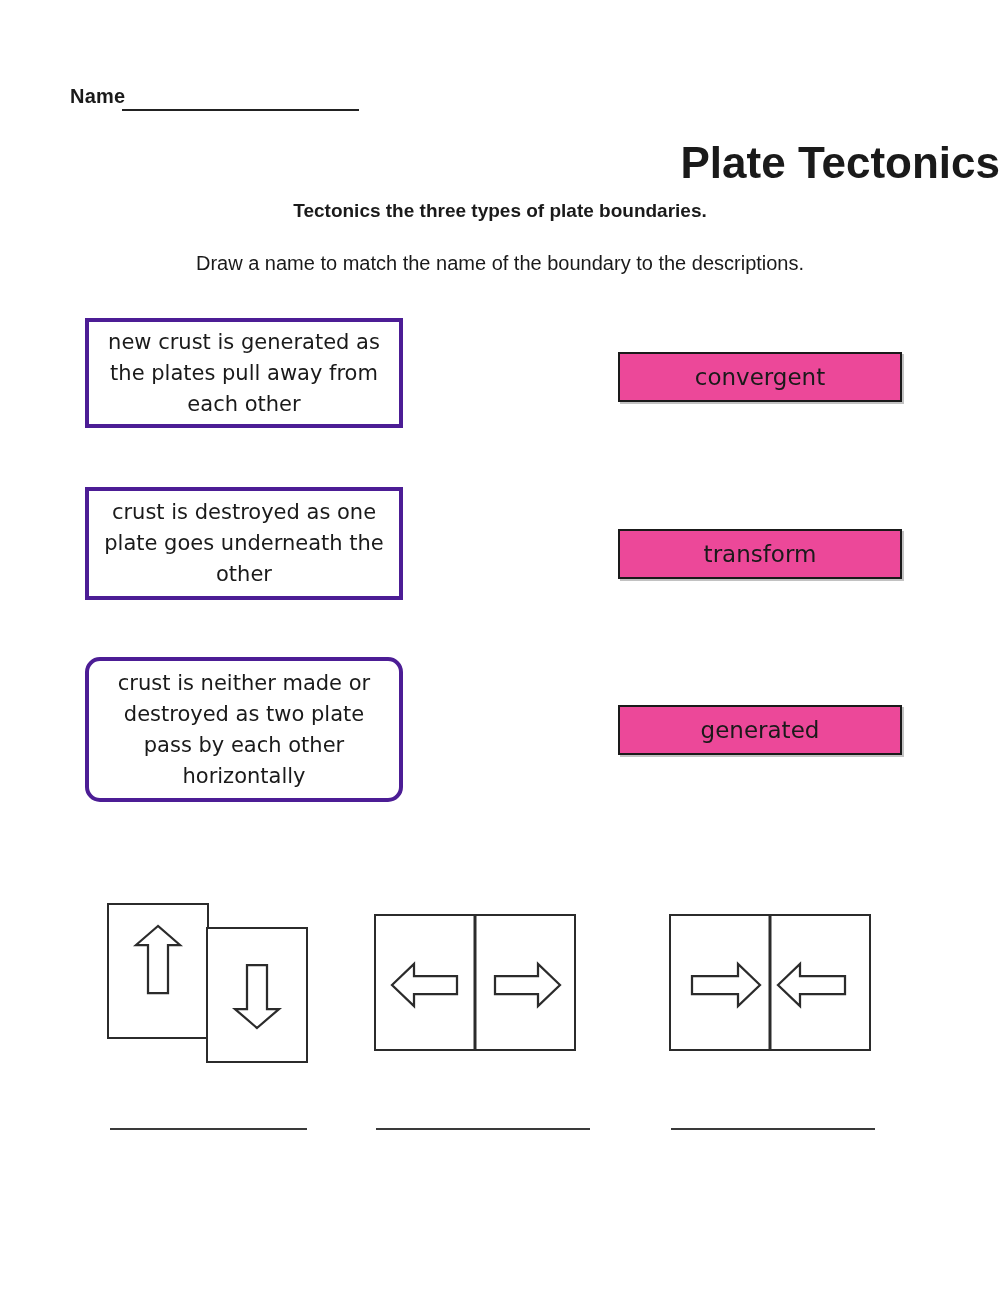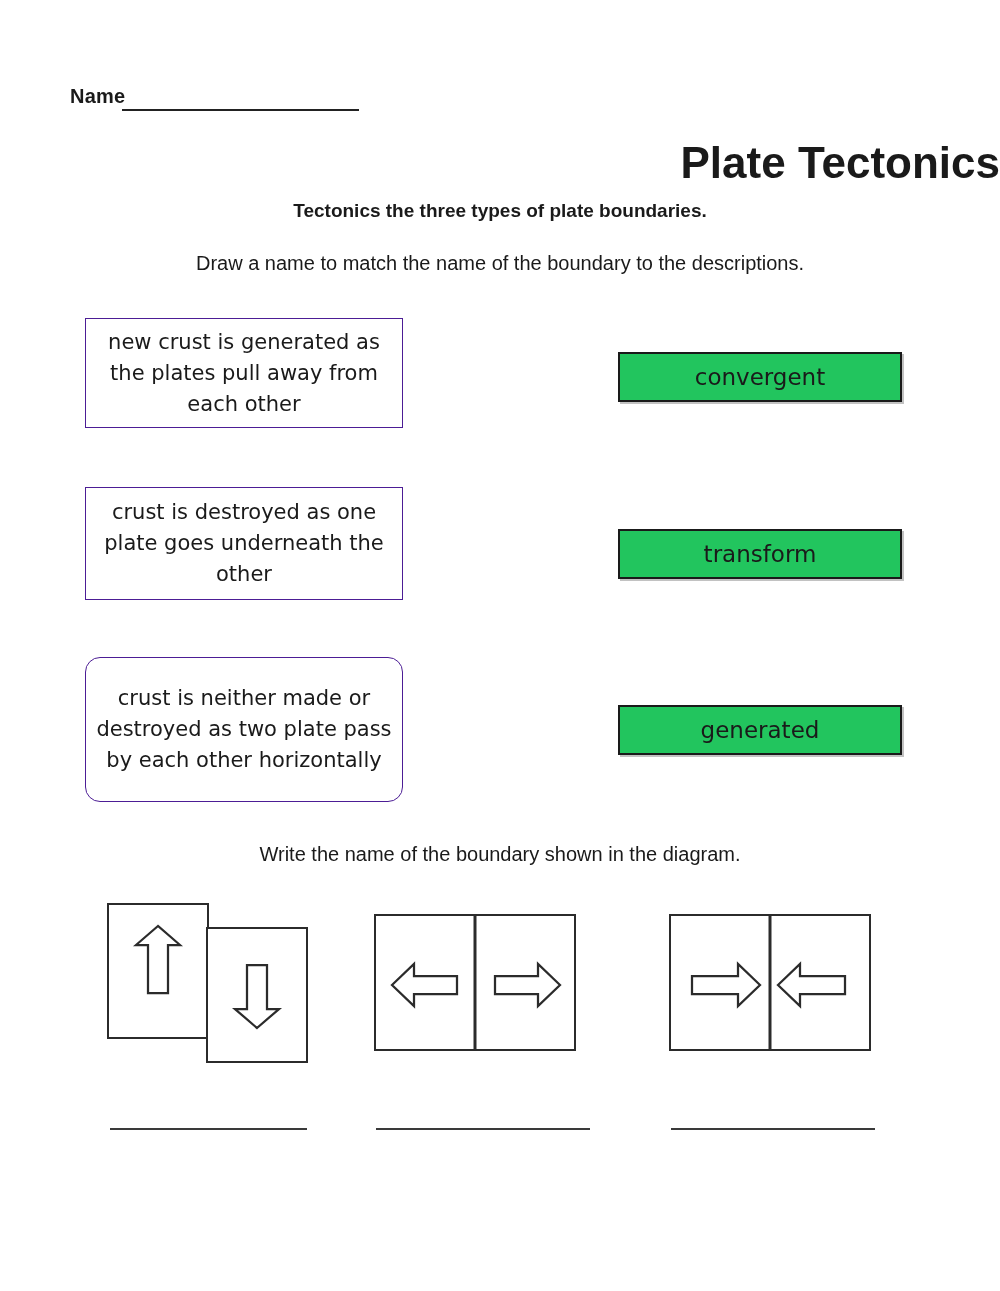--- a/index.html
+++ b/index.html
@@ -67,41 +67,41 @@
   .instruction.writing  { top: 843px; }
   
   .hand {
     font-family: "DejaVu Sans", sans-serif;
   }
   .desc-box {
     position: absolute;
     left: 85px;
     width: 318px;
     box-sizing: border-box;
-    border: 1px solid #4c1d95;
+    border: 4px solid #4c1d95;
     background: #ffffff;
     display: flex;
     align-items: center;
     justify-content: center;
     text-align: center;
     font-size: 21px;
     line-height: 31px;
     padding: 4px 10px;
   }
   .desc-box.d1 { top: 318px; height: 110px; }
   .desc-box.d2 { top: 487px; height: 113px; }
   .desc-box.d3 { top: 657px; height: 145px; border-radius: 15px; }
   .label-box {
     position: absolute;
     left: 618px;
     width: 284px;
     height: 50px;
     box-sizing: border-box;
     border: 2px solid #1a1a1a;
-    background: #22c55e;
+    background: #ec4899;
     box-shadow: 2px 2px 0 #c2c2c2;
     display: flex;
     align-items: center;
     justify-content: center;
     text-align: center;
     font-size: 23px;
   }
   .label-box.l1 { top: 352px; }
   .label-box.l2 { top: 529px; }
   .label-box.l3 { top: 705px; }
@@ -164,21 +164,20 @@
   <div class="label-box l1 hand">
     <span>convergent</span>
   </div>
   <div class="label-box l2 hand">
     <span>transform</span>
   </div>
   <div class="label-box l3 hand">
     <span>generated</span>
   </div>
 
-  <p class="instruction writing">Write the name of the boundary shown in the diagram.</p>
 
   <svg class="diagram g1" width="210" height="168" viewBox="0 0 210 168">
     <rect class="plate" x="3" y="4" width="100" height="134"></rect>
     <rect class="plate" x="102" y="28" width="100" height="134"></rect>
     <polygon class="block-arrow" points="53,26 31,45 43,45 43,93 63,93 63,45 75,45"></polygon>
     <polygon class="block-arrow" points="152,128 174,109 162,109 162,65 142,65 142,109 130,109"></polygon>
   </svg>
 
   <svg class="diagram g2" width="206" height="141" viewBox="0 0 206 141">
     <rect class="plate" x="2" y="2" width="200" height="135"></rect>

